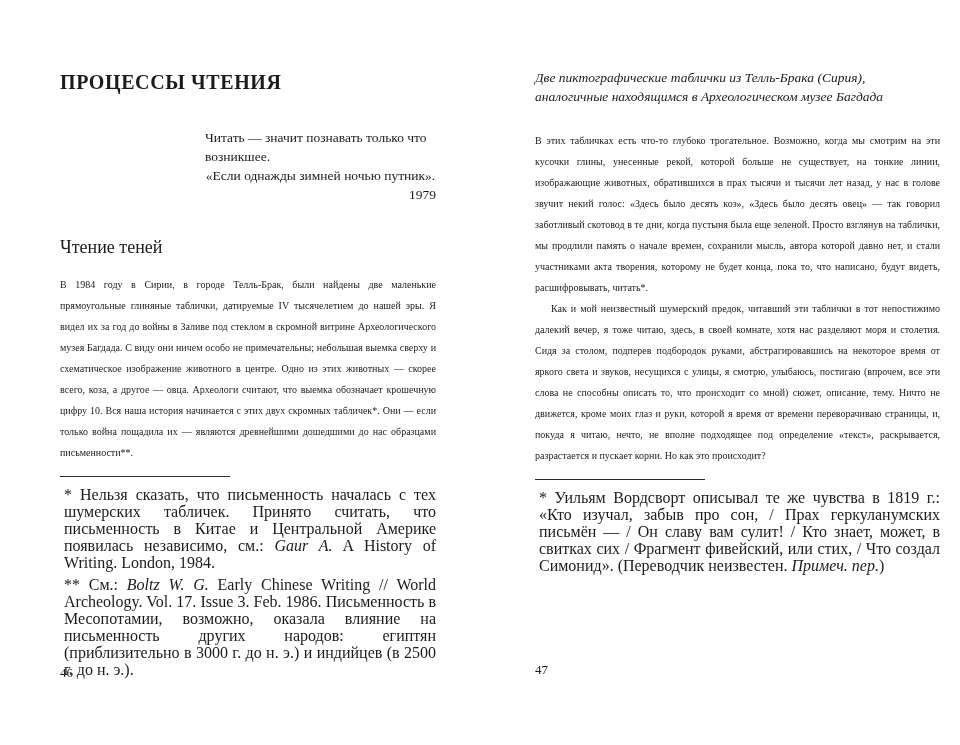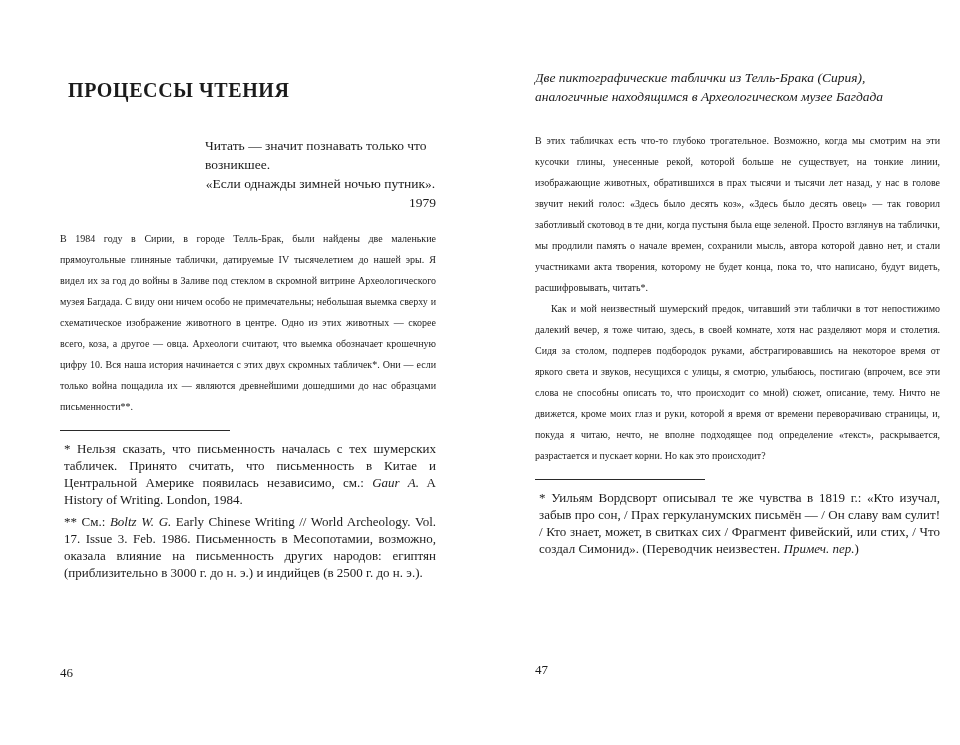--- a/index.html
+++ b/index.html
@@ -24,21 +24,21 @@
     left: 60px;
     width: 376px;
     top: 70px;
   }
   .page-right {
     left: 535px;
     width: 405px;
     top: 68px;
   }
   h1.chapter-title {
-    margin: 8px;
+    margin: 0;
     font-size: 20px;
     font-weight: bold;
     letter-spacing: 0.6px;
     line-height: 24px;
   }
   .epigraph {
     margin: 34px 0 0 145px;
     width: 231px;
     font-size: 13.5px;
     line-height: 19px;
@@ -72,21 +72,21 @@
   }
   .fn-rule {
     width: 170px;
     height: 0;
     border: none;
     border-top: 1px solid #2a2a2a;
     margin: 13px 0 9px 0;
   }
   p.footnote {
     margin: 0 0 5px 0;
-    font-size: 13px;
+    font-size: 16px;
     line-height: 17px;
     text-align: justify;
     padding-left: 4px;
   }
   .italic { font-style: italic; }
   .pagenum {
     position: absolute;
     font-size: 13px;
     line-height: 16px;
   }
@@ -108,20 +108,21 @@
 
   <section class="page page-left">
     <h1 class="chapter-title">ПРОЦЕССЫ ЧТЕНИЯ</h1>
 
     <div class="epigraph">
       <p class="ep-text">Читать — значит познавать только что возникшее.</p>
       <p class="ep-source">«Если однажды зимней ночью путник».</p>
       <p class="ep-year">1979</p>
     </div>
 
+    <h2 class="section-title">Чтение теней</h2>
 
     <p class="body-text">В 1984 году в Сирии, в городе Телль-Брак, были найдены две маленькие прямоугольные глиняные таблички, датируемые IV тысячелетием до нашей эры. Я видел их за год до войны в Заливе под стеклом в скромной витрине Археологического музея Багдада. С виду они ничем особо не примечательны; небольшая выемка сверху и схематическое изображение животного в центре. Одно из этих животных — скорее всего, коза, а другое — овца. Археологи считают, что выемка обозначает крошечную цифру 10. Вся наша история начинается с этих двух скромных табличек*. Они — если только война пощадила их — являются древнейшими дошедшими до нас образцами письменности**.</p>
 
     <hr class="fn-rule">
 
     <p class="footnote"><span>*  Нельзя сказать, что письменность началась с тех шумерских табличек. Принято считать, что письменность в Китае и Центральной Америке появилась независимо, см.: </span><span class="italic">Gaur A.</span><span> A History of Writing. London, 1984.</span></p>
 
     <p class="footnote"><span>**  См.: </span><span class="italic">Boltz W. G.</span><span> Early Chinese Writing // World Archeology. Vol. 17. Issue 3. Feb. 1986. Письменность в Месопотамии, возможно, оказала влияние на письменность других народов: египтян (приблизительно в 3000 г. до н. э.) и индийцев (в 2500 г. до н. э.).</span></p>
   </section>
 

